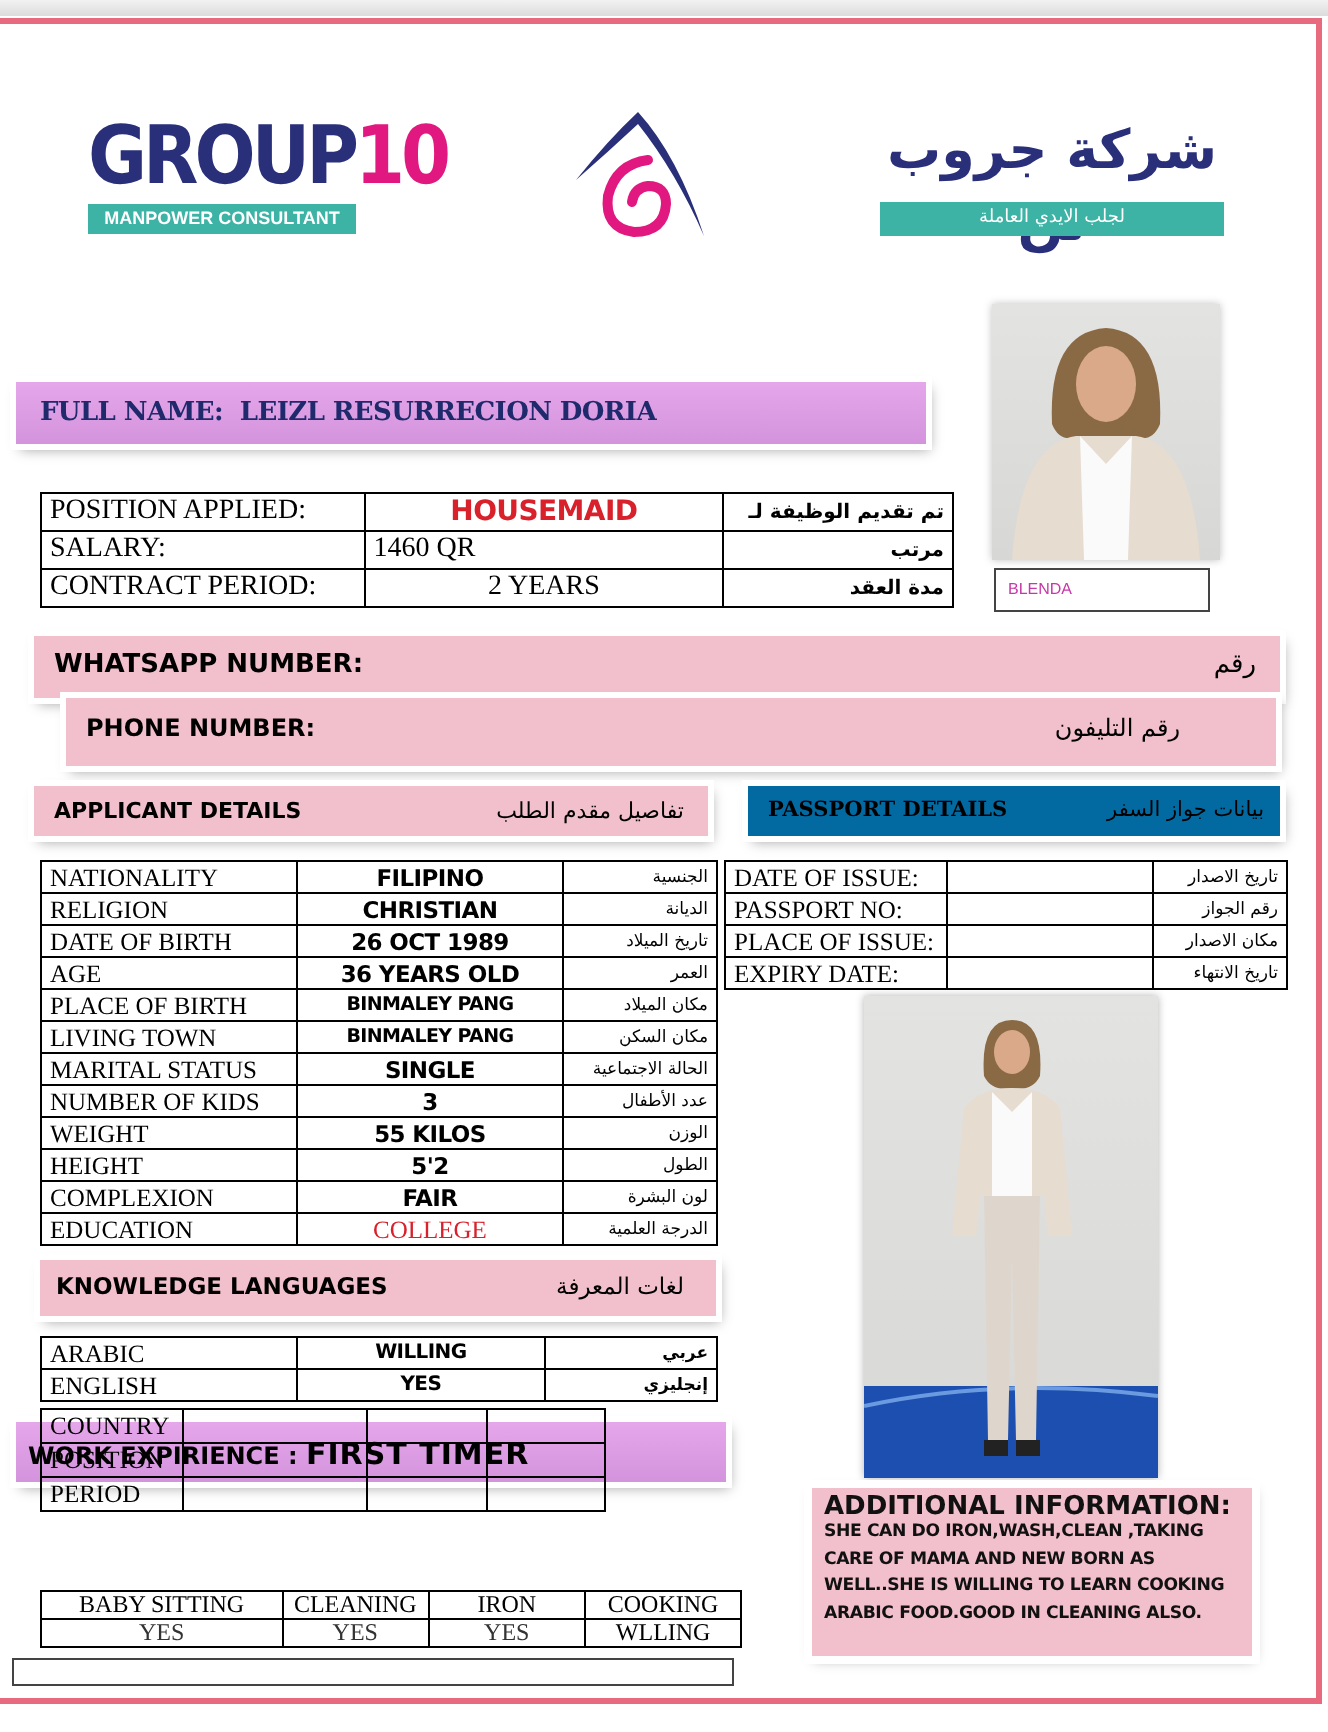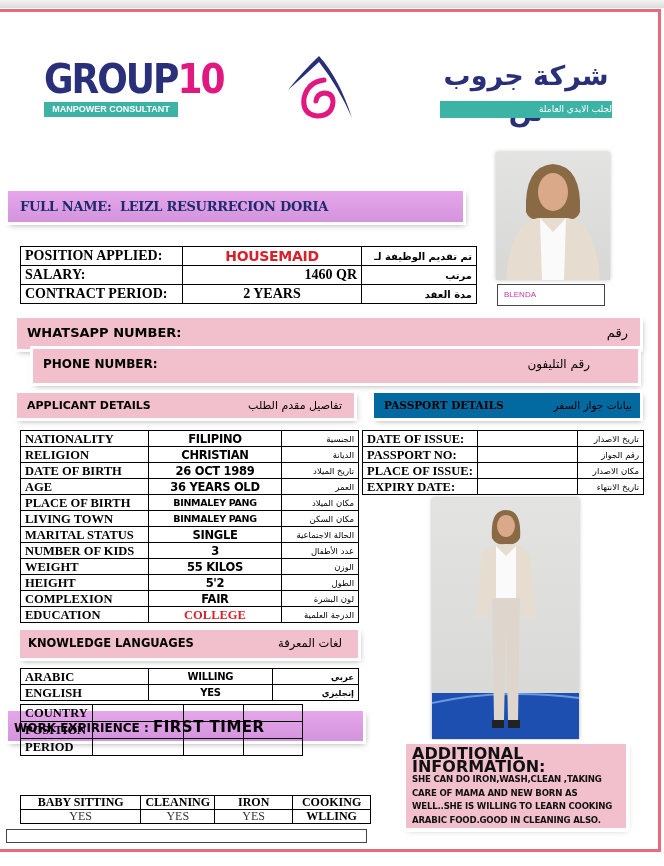--- a/index.html
+++ b/index.html
@@ -10,42 +10,42 @@
   .abs { position: absolute; }
 
   
   .logo-g10 { left: 44px; top: 57px; width: 158px; height: 62px; }
   .logo-g10 .word { font-family: "DejaVu Sans", sans-serif; font-weight: 900; font-size: 36px; letter-spacing: -2px; color: #2a2f7a; line-height: 40px; transform: scaleY(1.12); transform-origin: left top; }
   .logo-g10 .word span { color: #e0187f; }
   .logo-g10 .band { position: absolute; left: 0; top: 45px; width: 134px; height: 15px; background: #3cb3a5; color: #fff; font-family: "Liberation Sans", sans-serif; font-weight: bold; font-size: 9px; text-align: center; line-height: 15px; }
   .logo-mid { left: 284px; top: 52px; width: 72px; height: 72px; }
   .logo-ar { left: 438px; top: 58px; width: 176px; height: 62px; text-align: center; }
   .logo-ar .word { font-family: "DejaVu Sans", sans-serif; font-weight: bold; font-size: 27px; color: #2a2f7a; direction: rtl; line-height: 36px; }
-  .logo-ar .band { position: absolute; left: 2px; top: 43px; width: 172px; height: 17px; background: #3cb3a5; color: #fff; font-family: "DejaVu Sans", sans-serif; font-size: 9px; line-height: 17px; direction: rtl; text-align: right; }
+  .logo-ar .band { position: absolute; left: 2px; top: 43px; width: 172px; height: 17px; background: #3cb3a5; color: #fff; font-family: "DejaVu Sans", sans-serif; font-size: 9px; line-height: 17px; direction: rtl; }
 
   
   .banner { box-shadow: 0 0 0 3px #fff, 2px 3px 6px rgba(0,0,0,0.35); font-family: "DejaVu Sans", sans-serif; font-weight: bold; }
   .b-purple { background: linear-gradient(#e5a6ea, #d394dd); }
   .b-pink { background: #f2c0cc; }
   .b-peach { background: #0369a1; }
   .fullname { left: 8px; top: 191px; width: 455px; height: 31px; color: #1e2a6b; font-family: "DejaVu Serif", serif; font-weight: 900; font-size: 13px; line-height: 31px; padding-left: 12px; letter-spacing: -0.3px; }
   .whatsapp { left: 17px; top: 318px; width: 623px; height: 31px; font-size: 13px; line-height: 29px; padding: 0 12px 0 10px; }
   .phone { left: 33px; top: 349px; width: 605px; height: 34px; font-size: 12px; line-height: 30px; padding: 0 48px 0 10px; }
   .appl { left: 17px; top: 393px; width: 337px; height: 25px; font-size: 11px; line-height: 25px; padding: 0 12px 0 10px; }
   .pass { left: 374px; top: 393px; width: 266px; height: 25px; font-size: 10.5px; line-height: 25px; padding: 0 8px 0 10px; font-family: "DejaVu Serif", serif; }
   .klang { left: 20px; top: 630px; width: 338px; height: 28px; font-size: 11.5px; line-height: 26px; padding: 0 16px 0 8px; }
   .workexp { left: 8px; top: 711px; width: 355px; height: 30px; font-size: 12px; line-height: 32px; padding-left: 6px; }
   .workexp .ft { font-size: 15px; font-weight: 900; letter-spacing: 0.5px; }
   .split { display: flex; justify-content: space-between; gap: 36px; }
   .ar { direction: rtl; font-family: "DejaVu Sans", sans-serif; font-weight: normal; }
 
   
   table { border-collapse: collapse; position: absolute; }
   td { border: 1px solid #000; padding: 0 4px; white-space: nowrap; overflow: hidden; }
-  .lbl { font-family: "Liberation Serif", serif; font-weight: bold; }
+  .lbl { font-family: "Liberation Serif", serif; font-weight: normal; }
   .val { font-family: "DejaVu Sans", sans-serif; font-weight: bold; text-align: center; letter-spacing: -0.3px; }
   .arc { font-family: "DejaVu Sans", sans-serif; text-align: right; direction: rtl; }
   .red { color: #d8212b; }
   .t-pos { left: 20px; top: 246px; width: 457px; }
   .t-pos td { height: 19px; font-size: 14px; }
   .t-pos .arc { font-size: 10px; font-weight: bold; }
   .t-app { left: 20px; top: 430px; width: 339px; }
   .t-app td { height: 16px; font-size: 12.5px; line-height: 14px; }
   .t-app .val { font-size: 11.5px; }
   .t-app .val.sm { font-size: 9.5px; }
@@ -64,21 +64,21 @@
   .t-skill .sv { font-weight: normal; color: #333; }
   .blank-row { left: 6px; top: 829px; width: 361px; height: 14px; border: 1px solid #444; }
 
   
   .photo { background: linear-gradient(#e3e3e1, #d7d7d5); overflow: hidden; }
   .photo1 { left: 496px; top: 152px; width: 114px; height: 128px; box-shadow: 0 0 4px rgba(0,0,0,0.25); }
   .photo2 { left: 432px; top: 498px; width: 147px; height: 241px; box-shadow: 0 0 4px rgba(0,0,0,0.3); }
   .nick { left: 497px; top: 284px; width: 108px; height: 22px; border: 1px solid #444; color: #c737a8; font-family: "Liberation Sans", sans-serif; font-size: 8px; line-height: 20px; padding-left: 6px; }
 
   .addinfo { left: 406px; top: 744px; width: 220px; height: 84px; background: #f2c0cc; box-shadow: 0 0 0 4px #fff, 1px 2px 6px rgba(0,0,0,0.35); padding: 3px 6px; font-family: "DejaVu Sans", sans-serif; font-weight: bold; color: #111; }
-  .addinfo .h { font-size: 16px; line-height: 13px; }
+  .addinfo .h { font-size: 13px; line-height: 13px; }
   .addinfo .b { font-size: 8.6px; line-height: 13.5px; letter-spacing: -0.2px; }
 </style>
 </head>
 <body>
 
 <div class="topbar"></div>
 <div class="frame"></div>
 
 <div class="abs logo-g10">
   <div class="word"><span style="color:#2a2f7a">GROUP</span><span>10</span></div>
@@ -107,21 +107,21 @@
       <col style="width:115px">
     </colgroup>
   <tbody>
       <tr>
     <td class="lbl">POSITION APPLIED:</td>
     <td class="val red">HOUSEMAID</td>
     <td class="arc">تم تقديم الوظيفة لـ</td>
   </tr>
   <tr>
     <td class="lbl">SALARY:</td>
-    <td class="lbl" style="text-align:right">1460 QR</td>
+    <td class="lbl" style="text-align:left">1460 QR</td>
     <td class="arc">مرتب</td>
   </tr>
   <tr>
     <td class="lbl">CONTRACT PERIOD:</td>
     <td class="lbl" style="text-align:center">2 YEARS</td>
     <td class="arc">مدة العقد</td>
   </tr>
 </tbody>
   </table>
 

